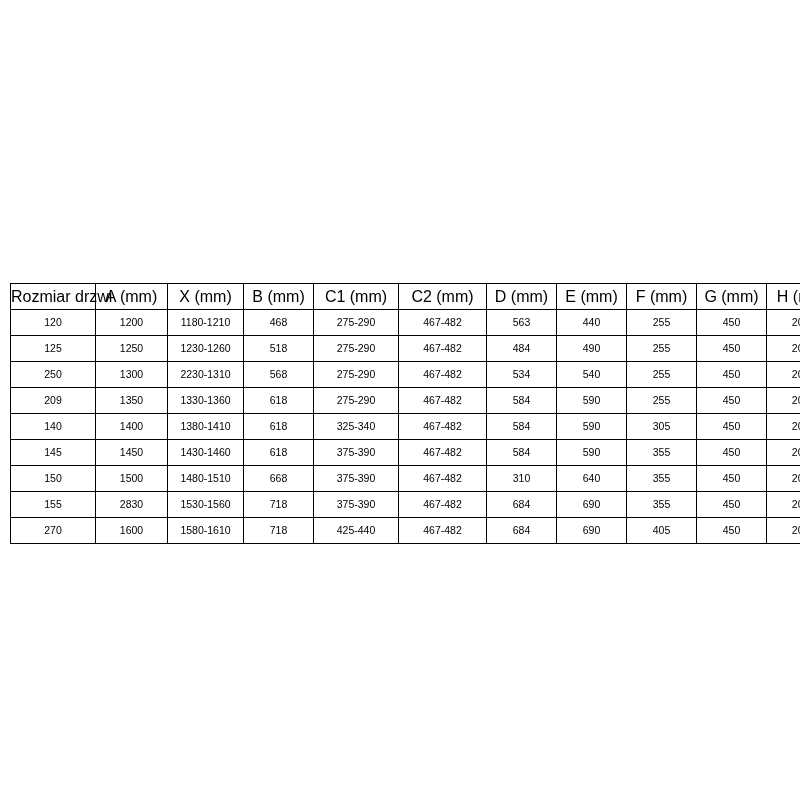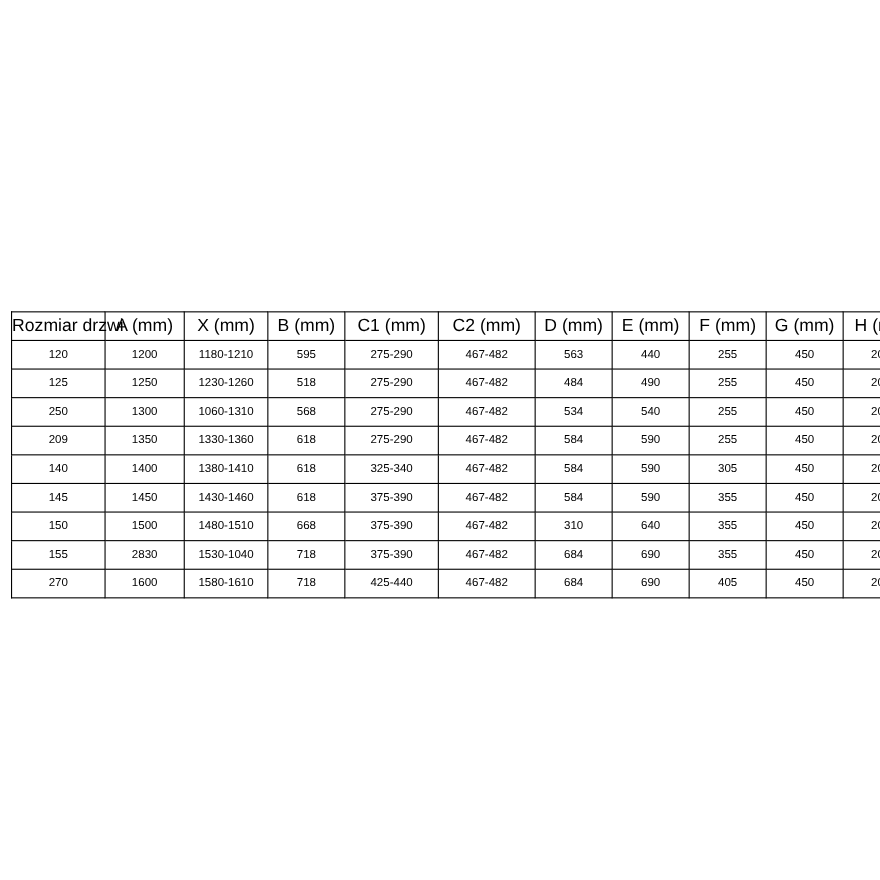--- a/index.html
+++ b/index.html
@@ -89,21 +89,21 @@
         <th>F (mm)</th>
         <th>G (mm)</th>
         <th>H (mm)</th>
       </tr>
     </thead>
     <tbody>
       <tr>
         <td>120</td>
         <td>1200</td>
         <td>1180-1210</td>
-        <td>595</td>
+        <td>468</td>
         <td>275-290</td>
         <td>467-482</td>
         <td>563</td>
         <td>440</td>
         <td>255</td>
         <td>450</td>
         <td>2000</td>
       </tr>
       <tr>
         <td>125</td>
@@ -114,21 +114,21 @@
         <td>467-482</td>
         <td>484</td>
         <td>490</td>
         <td>255</td>
         <td>450</td>
         <td>2000</td>
       </tr>
       <tr>
         <td>250</td>
         <td>1300</td>
-        <td>1060-1310</td>
+        <td>2230-1310</td>
         <td>568</td>
         <td>275-290</td>
         <td>467-482</td>
         <td>534</td>
         <td>540</td>
         <td>255</td>
         <td>450</td>
         <td>2000</td>
       </tr>
       <tr>
@@ -179,21 +179,21 @@
         <td>467-482</td>
         <td>310</td>
         <td>640</td>
         <td>355</td>
         <td>450</td>
         <td>2000</td>
       </tr>
       <tr>
         <td>155</td>
         <td>2830</td>
-        <td>1530-1040</td>
+        <td>1530-1560</td>
         <td>718</td>
         <td>375-390</td>
         <td>467-482</td>
         <td>684</td>
         <td>690</td>
         <td>355</td>
         <td>450</td>
         <td>2000</td>
       </tr>
       <tr>

